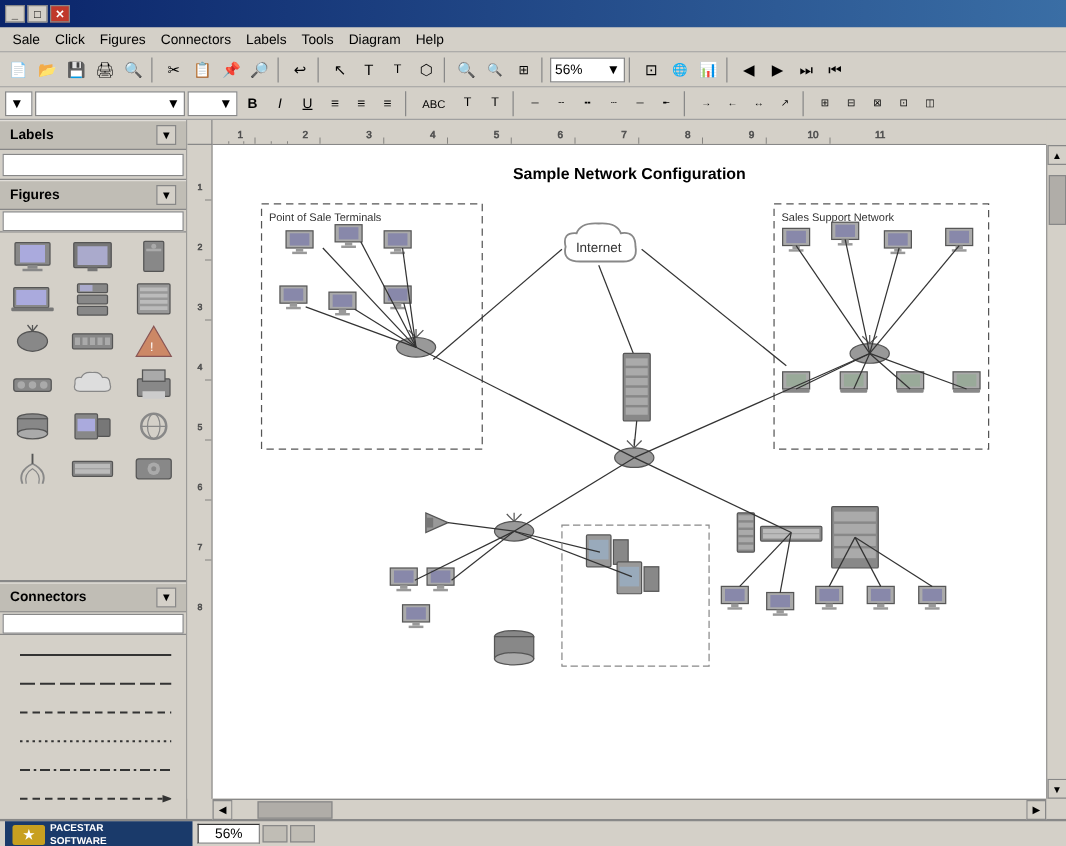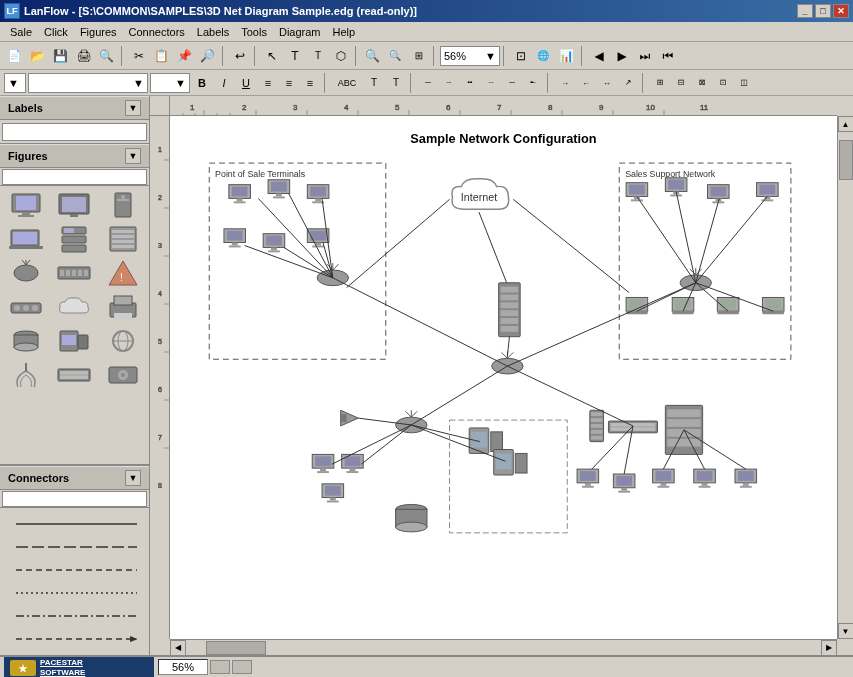--- a/index.html
+++ b/index.html
@@ -245,21 +245,21 @@
     
     #logo-area {
       width: 150px;
       height: 22px;
       background: #1a3a6a;
       display: flex;
       align-items: center;
       padding: 0 6px;
       gap: 4px;
     }
-    #logo-area .logo-text { color: white; font-size: 9px; font-weight: bold; line-height: 1.1; text-decoration: underline; }
+    #logo-area .logo-text { color: white; font-size: 9px; font-weight: bold; line-height: 1.1; }
 
     
     .diagram-svg { width: 100%; height: 100%; }
 
     
     .group-box {
       fill: none;
       stroke: #555;
       stroke-width: 1;
       stroke-dasharray: 6,4;
@@ -268,24 +268,20 @@
     .diagram-title { font-size: 13px; font-weight: bold; fill: #000; }
 
     
     .conn-line { stroke: #333; stroke-width: 1; fill: none; }
 
   </style>
 </head>
 <body>
 
 <div id="title-bar">
-  <div class="title-text">
-    <div class="title-icon">LF</div>
-    <span>LanFlow - [S:\COMMON\SAMPLES\3D Net Diagram Sample.edg (read-only)]</span>
-  </div>
   <div class="win-controls">
     <div class="win-btn">_</div>
     <div class="win-btn">□</div>
     <div class="win-btn close">✕</div>
   </div>
 </div>
 
 <div id="menu-bar">
   <div class="menu-item">Sale</div>
   <div class="menu-item">Click</div>

